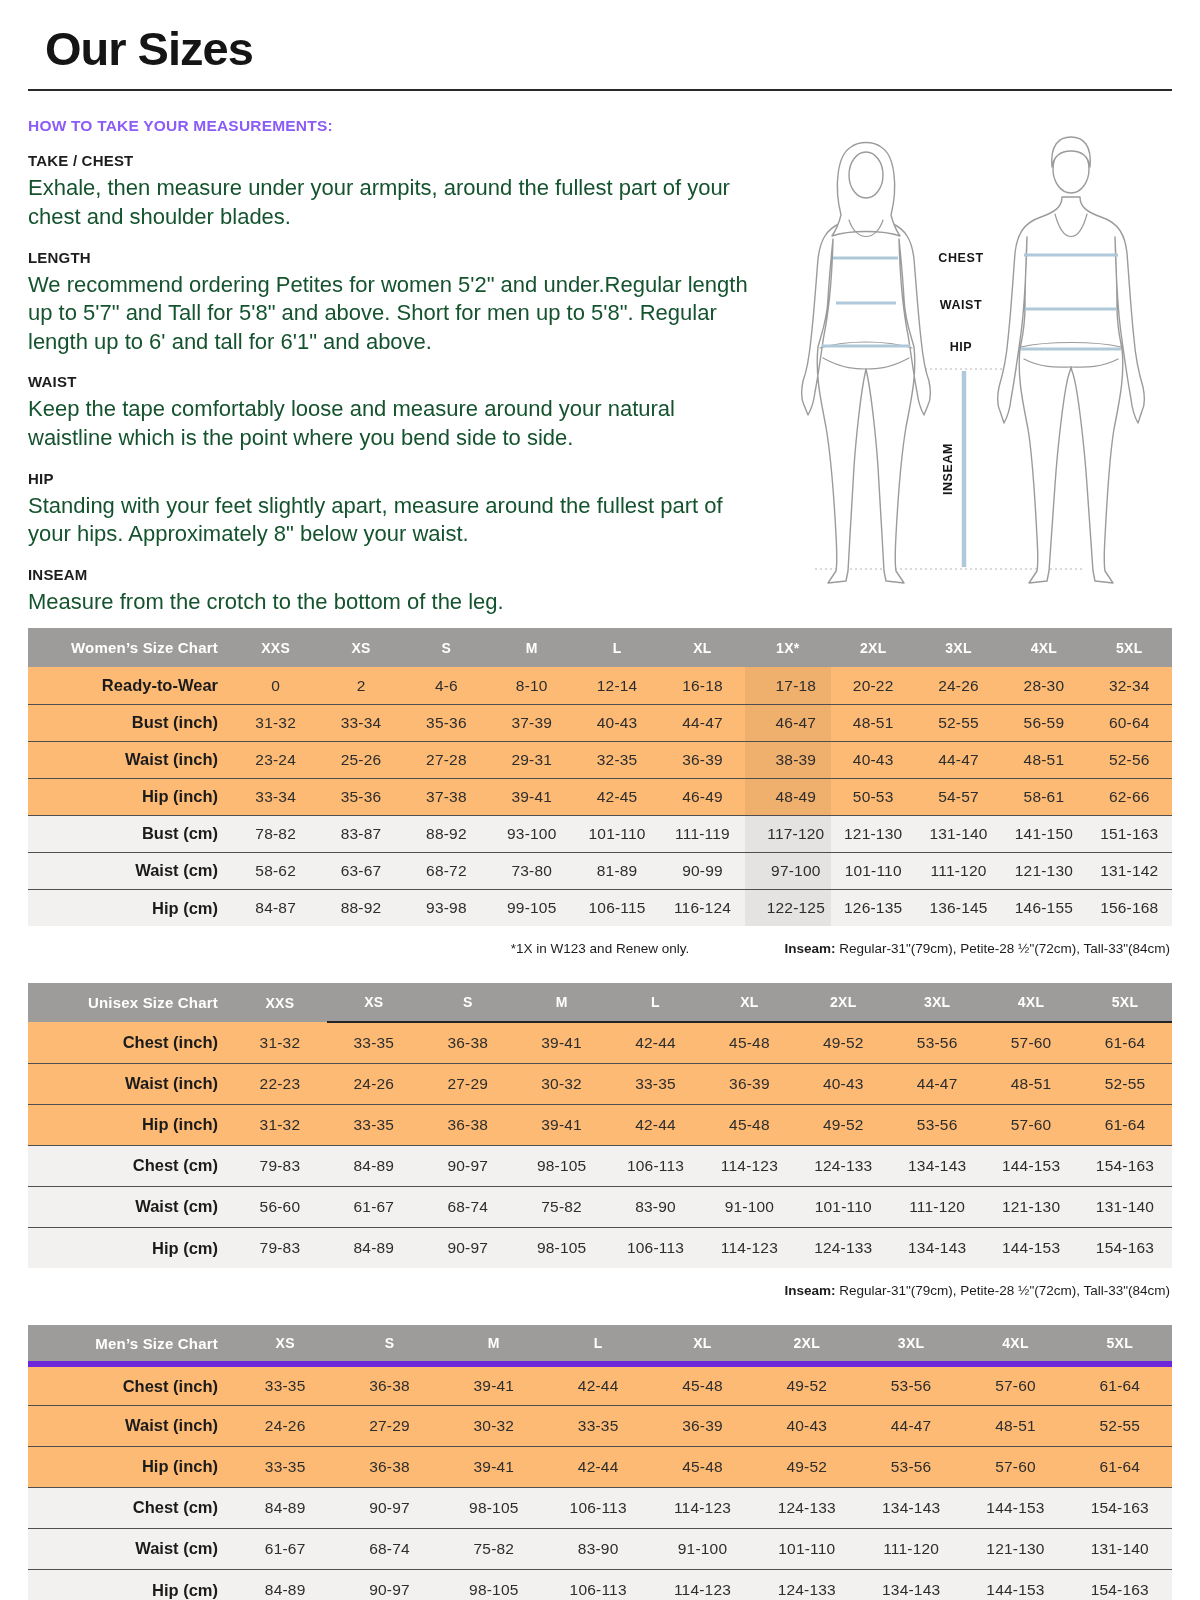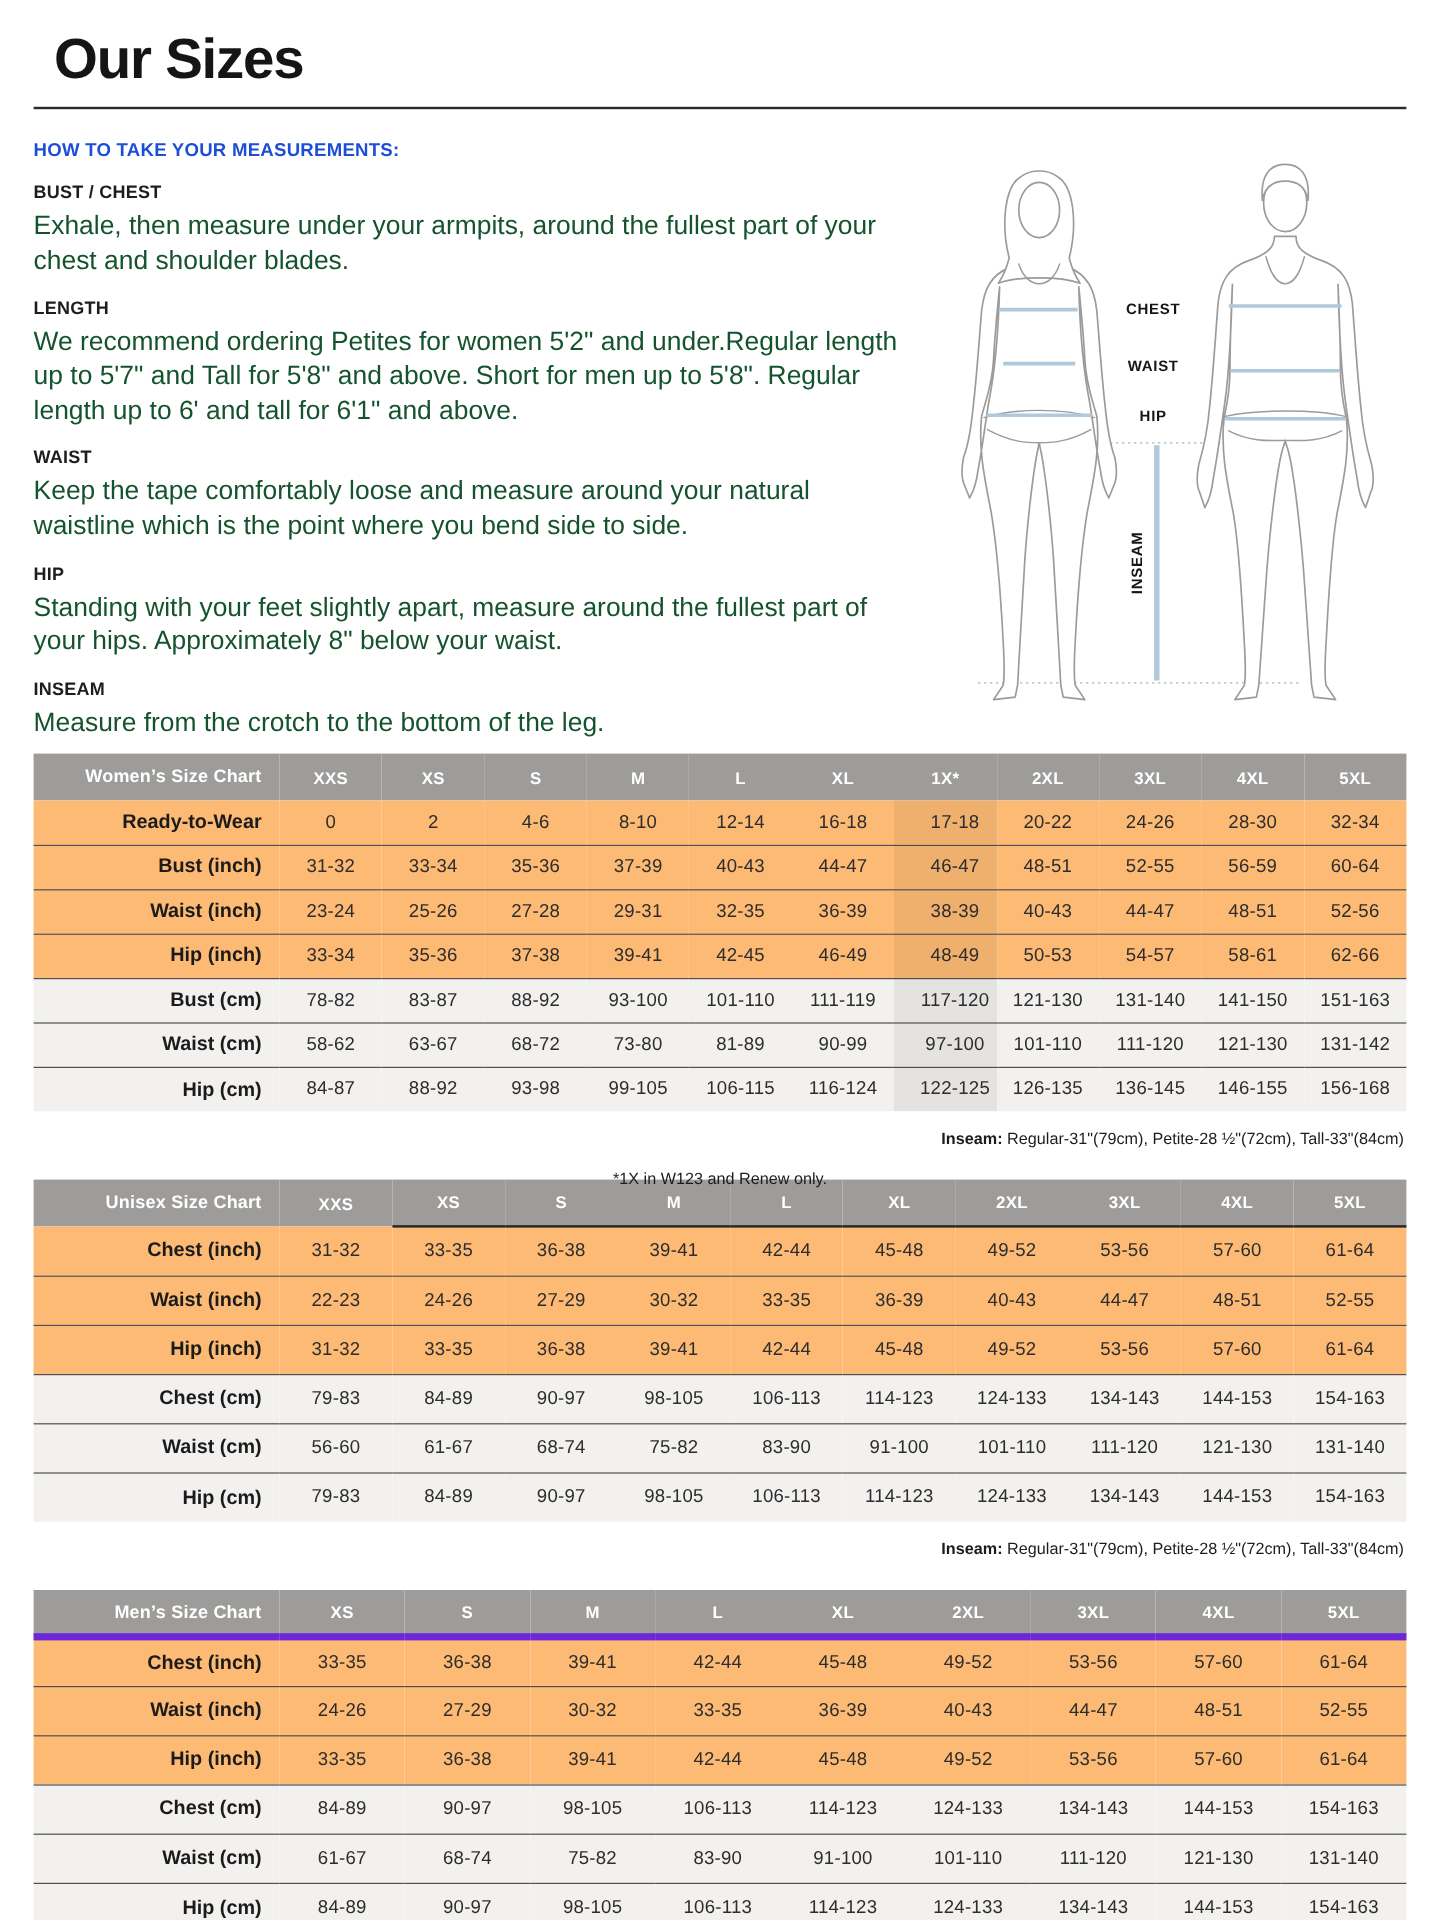--- a/index.html
+++ b/index.html
@@ -15,21 +15,21 @@
     font-family:"Liberation Sans", sans-serif;color:#222;
   }
   .page{padding:24px 28px 0 28px;}
   h1.title{
     margin:0 0 16px 17px;font-size:47px;font-weight:800;color:#151515;
     letter-spacing:-1px;line-height:1.05;
   }
   hr.title-rule{border:none;border-top:2px solid #2a2a2a;margin:0 0 24px 0;}
   .top{display:flex;align-items:flex-start;}
   .instructions{flex:1 1 auto;max-width:748px;padding-right:6px;}
-  .instructions h2{font-size:15.5px;font-weight:700;color:#1d4ed8;margin:2px 0 16px 0;letter-spacing:.2px;}
+  .instructions h2{font-size:15.5px;font-weight:700;color:#8b5cf6;margin:2px 0 16px 0;letter-spacing:.2px;}
   .instructions h3{font-size:15px;font-weight:700;color:#1d1d1d;margin:17px 0 5px 0;letter-spacing:.2px;}
   .instructions p{font-size:22px;color:#14532d;margin:0 0 6px 0;line-height:1.3;}
   .figure{width:402px;flex:0 0 auto;margin-top:2px;}
   svg text{font-family:"Liberation Sans", sans-serif;font-weight:700;fill:#161616;font-size:12.5px;letter-spacing:.6px;}
   .outline{fill:#fff;stroke:#9b9b9b;stroke-width:1.4;stroke-linejoin:round;stroke-linecap:round;}
   .detail{fill:none;stroke:#9b9b9b;stroke-width:1.2;stroke-linecap:round;}
   .mline{stroke:var(--line-blue);stroke-width:3;}
   .mline-v{stroke:var(--line-blue);stroke-width:4.5;}
   .dotted{stroke:#b4b4b4;stroke-width:1;stroke-dasharray:2 3;}
 
@@ -46,37 +46,37 @@
   .size-table tbody tr{border-bottom:1px solid var(--rule);background:#fdba74;}
   .size-table tbody tr:last-child{border-bottom:none;}
   .size-table tbody tr.shaded{background:var(--shaded-bg);margin-left:28px;}
   .size-table td.hl{background:rgba(0,0,0,0.055);padding-left:16px;}
   .table-block:nth-child(1) tbody tr{height:37px;}
   .table-block:nth-child(2) tbody tr,.table-block:nth-child(3) tbody tr{height:41px;}
   
   .table-block:nth-child(2) thead th:nth-child(n+3){border-bottom:2px solid #242424;}
   .table-block:nth-child(3) thead th{border-bottom:6px solid #6d28d9;}
   .notes-row{position:relative;height:18px;margin:15px 0 24px 0;font-size:13.5px;color:#1c1c1c;}
-  .notes-row .notes-center{position:absolute;left:50%;transform:translateX(-50%);white-space:nowrap;margin-top:34px;}
+  .notes-row .notes-center{position:absolute;left:50%;transform:translateX(-50%);white-space:nowrap;}
   .notes-row .notes-right{position:absolute;right:2px;white-space:nowrap;}
   .notes-row b{font-weight:700;}
 </style>
 </head>
 <body>
 
 <div class="page">
 
   <h1 class="title">Our Sizes</h1>
   <hr class="title-rule">
 
   <div class="top">
     <div class="instructions">
       <h2>HOW TO TAKE YOUR MEASUREMENTS:</h2>
       <div>
-          <h3>BUST / CHEST</h3>
+          <h3>TAKE / CHEST</h3>
           <p>Exhale, then measure under your armpits, around the fullest part of your chest and shoulder blades.</p>
           <h3>LENGTH</h3>
           <p>We recommend ordering Petites for women 5'2" and under.Regular length up to 5'7" and Tall for 5'8" and above. Short for men up to 5'8". Regular length up to 6' and tall for 6'1" and above.</p>
           <h3>WAIST</h3>
           <p>Keep the tape comfortably loose and measure around your natural waistline which is the point where you bend side to side.</p>
           <h3>HIP</h3>
           <p>Standing with your feet slightly apart, measure around the fullest part of your hips. Approximately 8" below your waist.</p>
           <h3>INSEAM</h3>
           <p>Measure from the crotch to the bottom of the leg.</p>
         </div>

